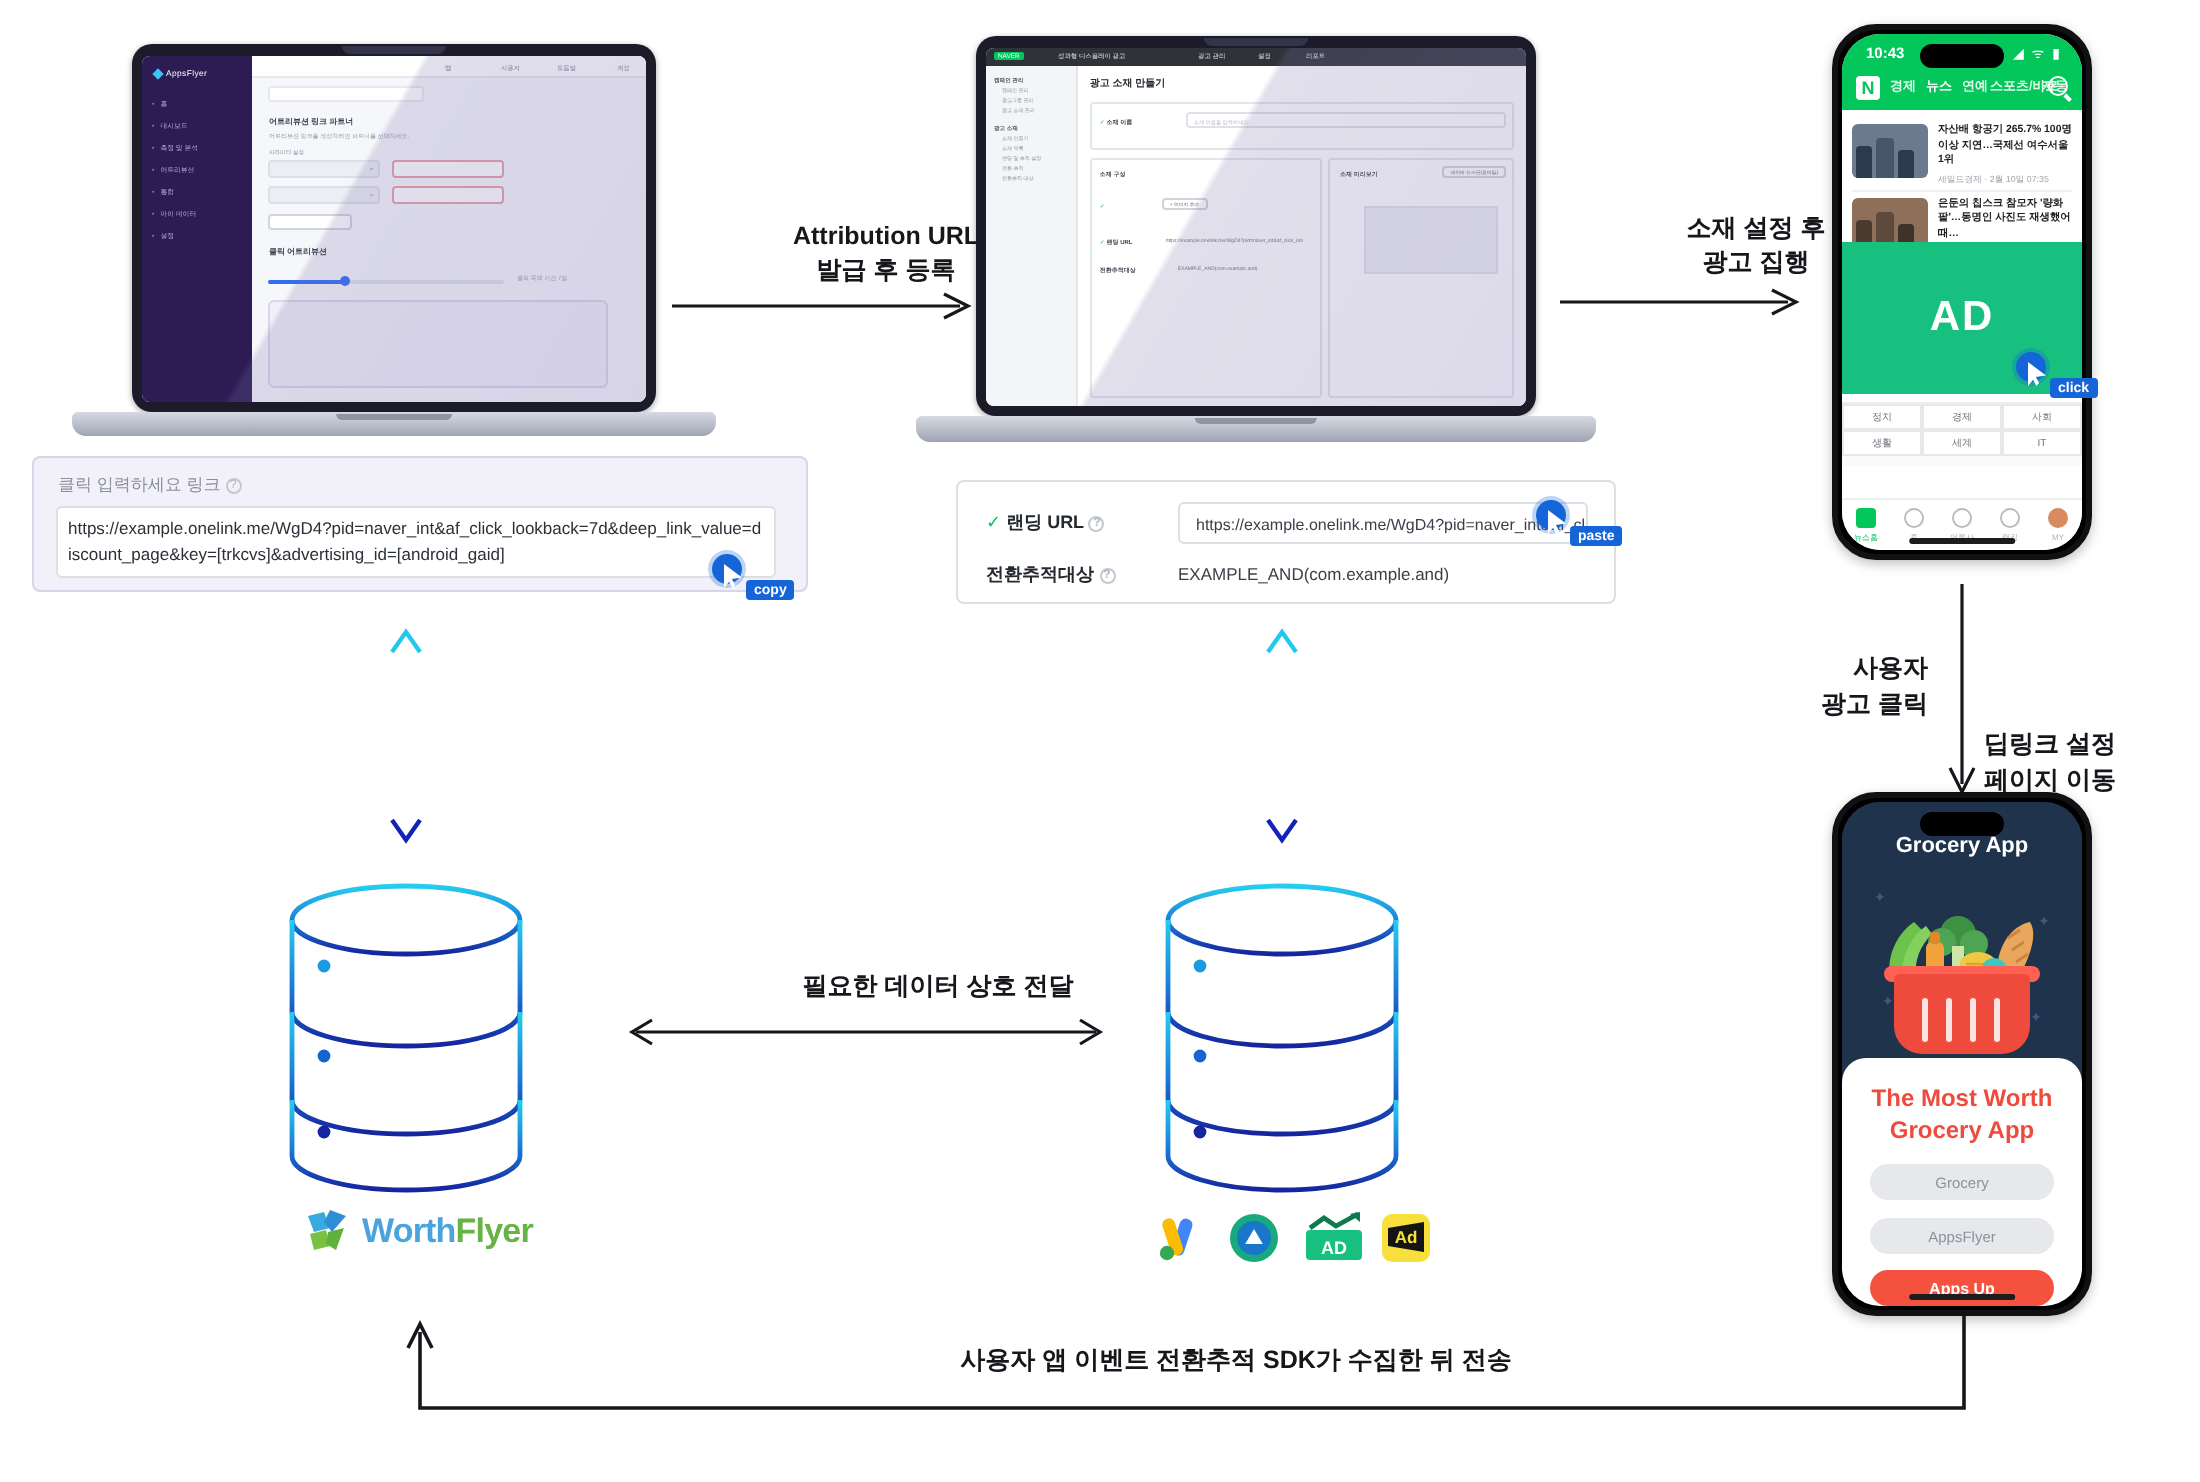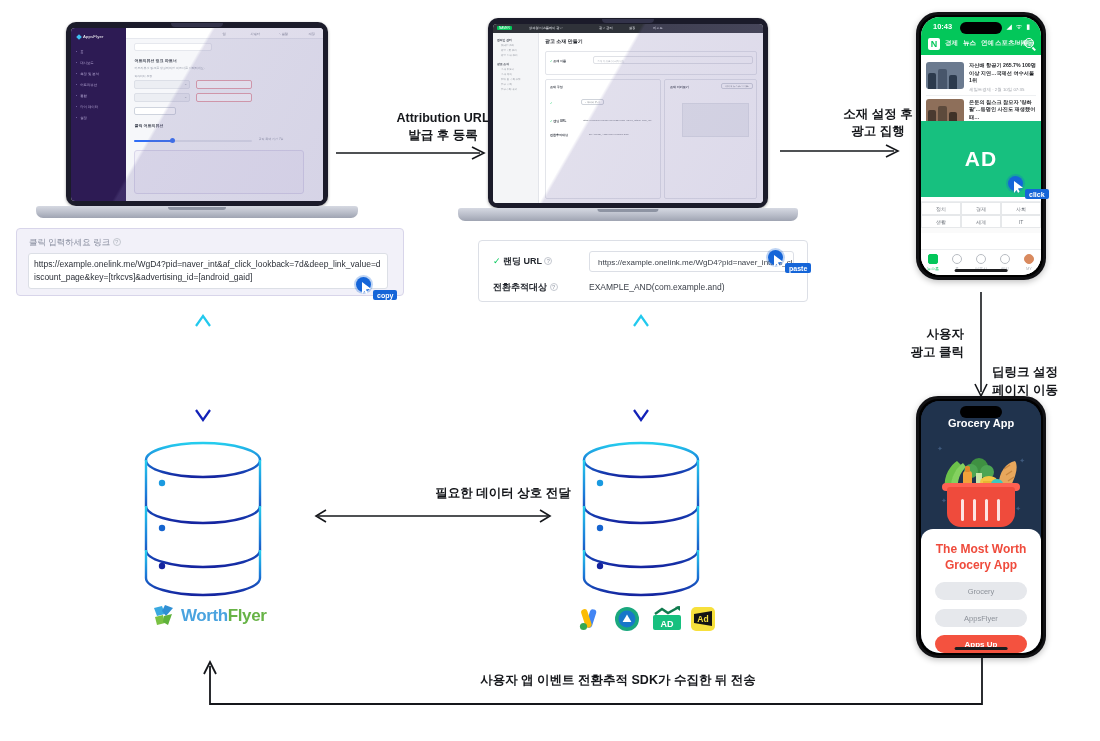--- a/index.html
+++ b/index.html
@@ -574,21 +574,21 @@
     <ellipse cx="65" cy="22" rx="57" ry="17" fill="none" stroke="url(#dbg2)" stroke-width="2.4"></ellipse>
     <path d="M8 22 V68 A57 17 0 0 0 122 68 V22" fill="none" stroke="url(#dbg2)" stroke-width="2.4"></path>
     <path d="M8 68 V112 A57 17 0 0 0 122 112 V68" fill="none" stroke="url(#dbg2)" stroke-width="2.4"></path>
     <path d="M8 112 V140 A57 17 0 0 0 122 140 V112" fill="none" stroke="url(#dbg2)" stroke-width="2.4"></path>
     <circle cx="24" cy="45" r="3.2" fill="#1a9ae0"></circle>
     <circle cx="24" cy="90" r="3.2" fill="#1664cf"></circle>
     <circle cx="24" cy="128" r="3.2" fill="#15249f"></circle>
   </svg>
 </div>
 
-<div class="hlabel" style="left:350px; top:485px; width:250px;">
+<div class="hlabel" style="left:316px; top:485px; width:250px;">
   <div>필요한 데이터 상호 전달</div>
 </div>
 <svg class="abs" style="left:308px; top:508px;" width="250" height="16">
   <line x1="10" y1="8" x2="240" y2="8" stroke="#15171b" stroke-width="1.6"></line>
   <polyline points="18,2 8,8 18,14" fill="none" stroke="#15171b" stroke-width="1.6"></polyline>
   <polyline points="232,2 242,8 232,14" fill="none" stroke="#15171b" stroke-width="1.6"></polyline>
 </svg>
 
 <div class="af-brand" style="left:152px; top:604px;">
   <span class="mark">

